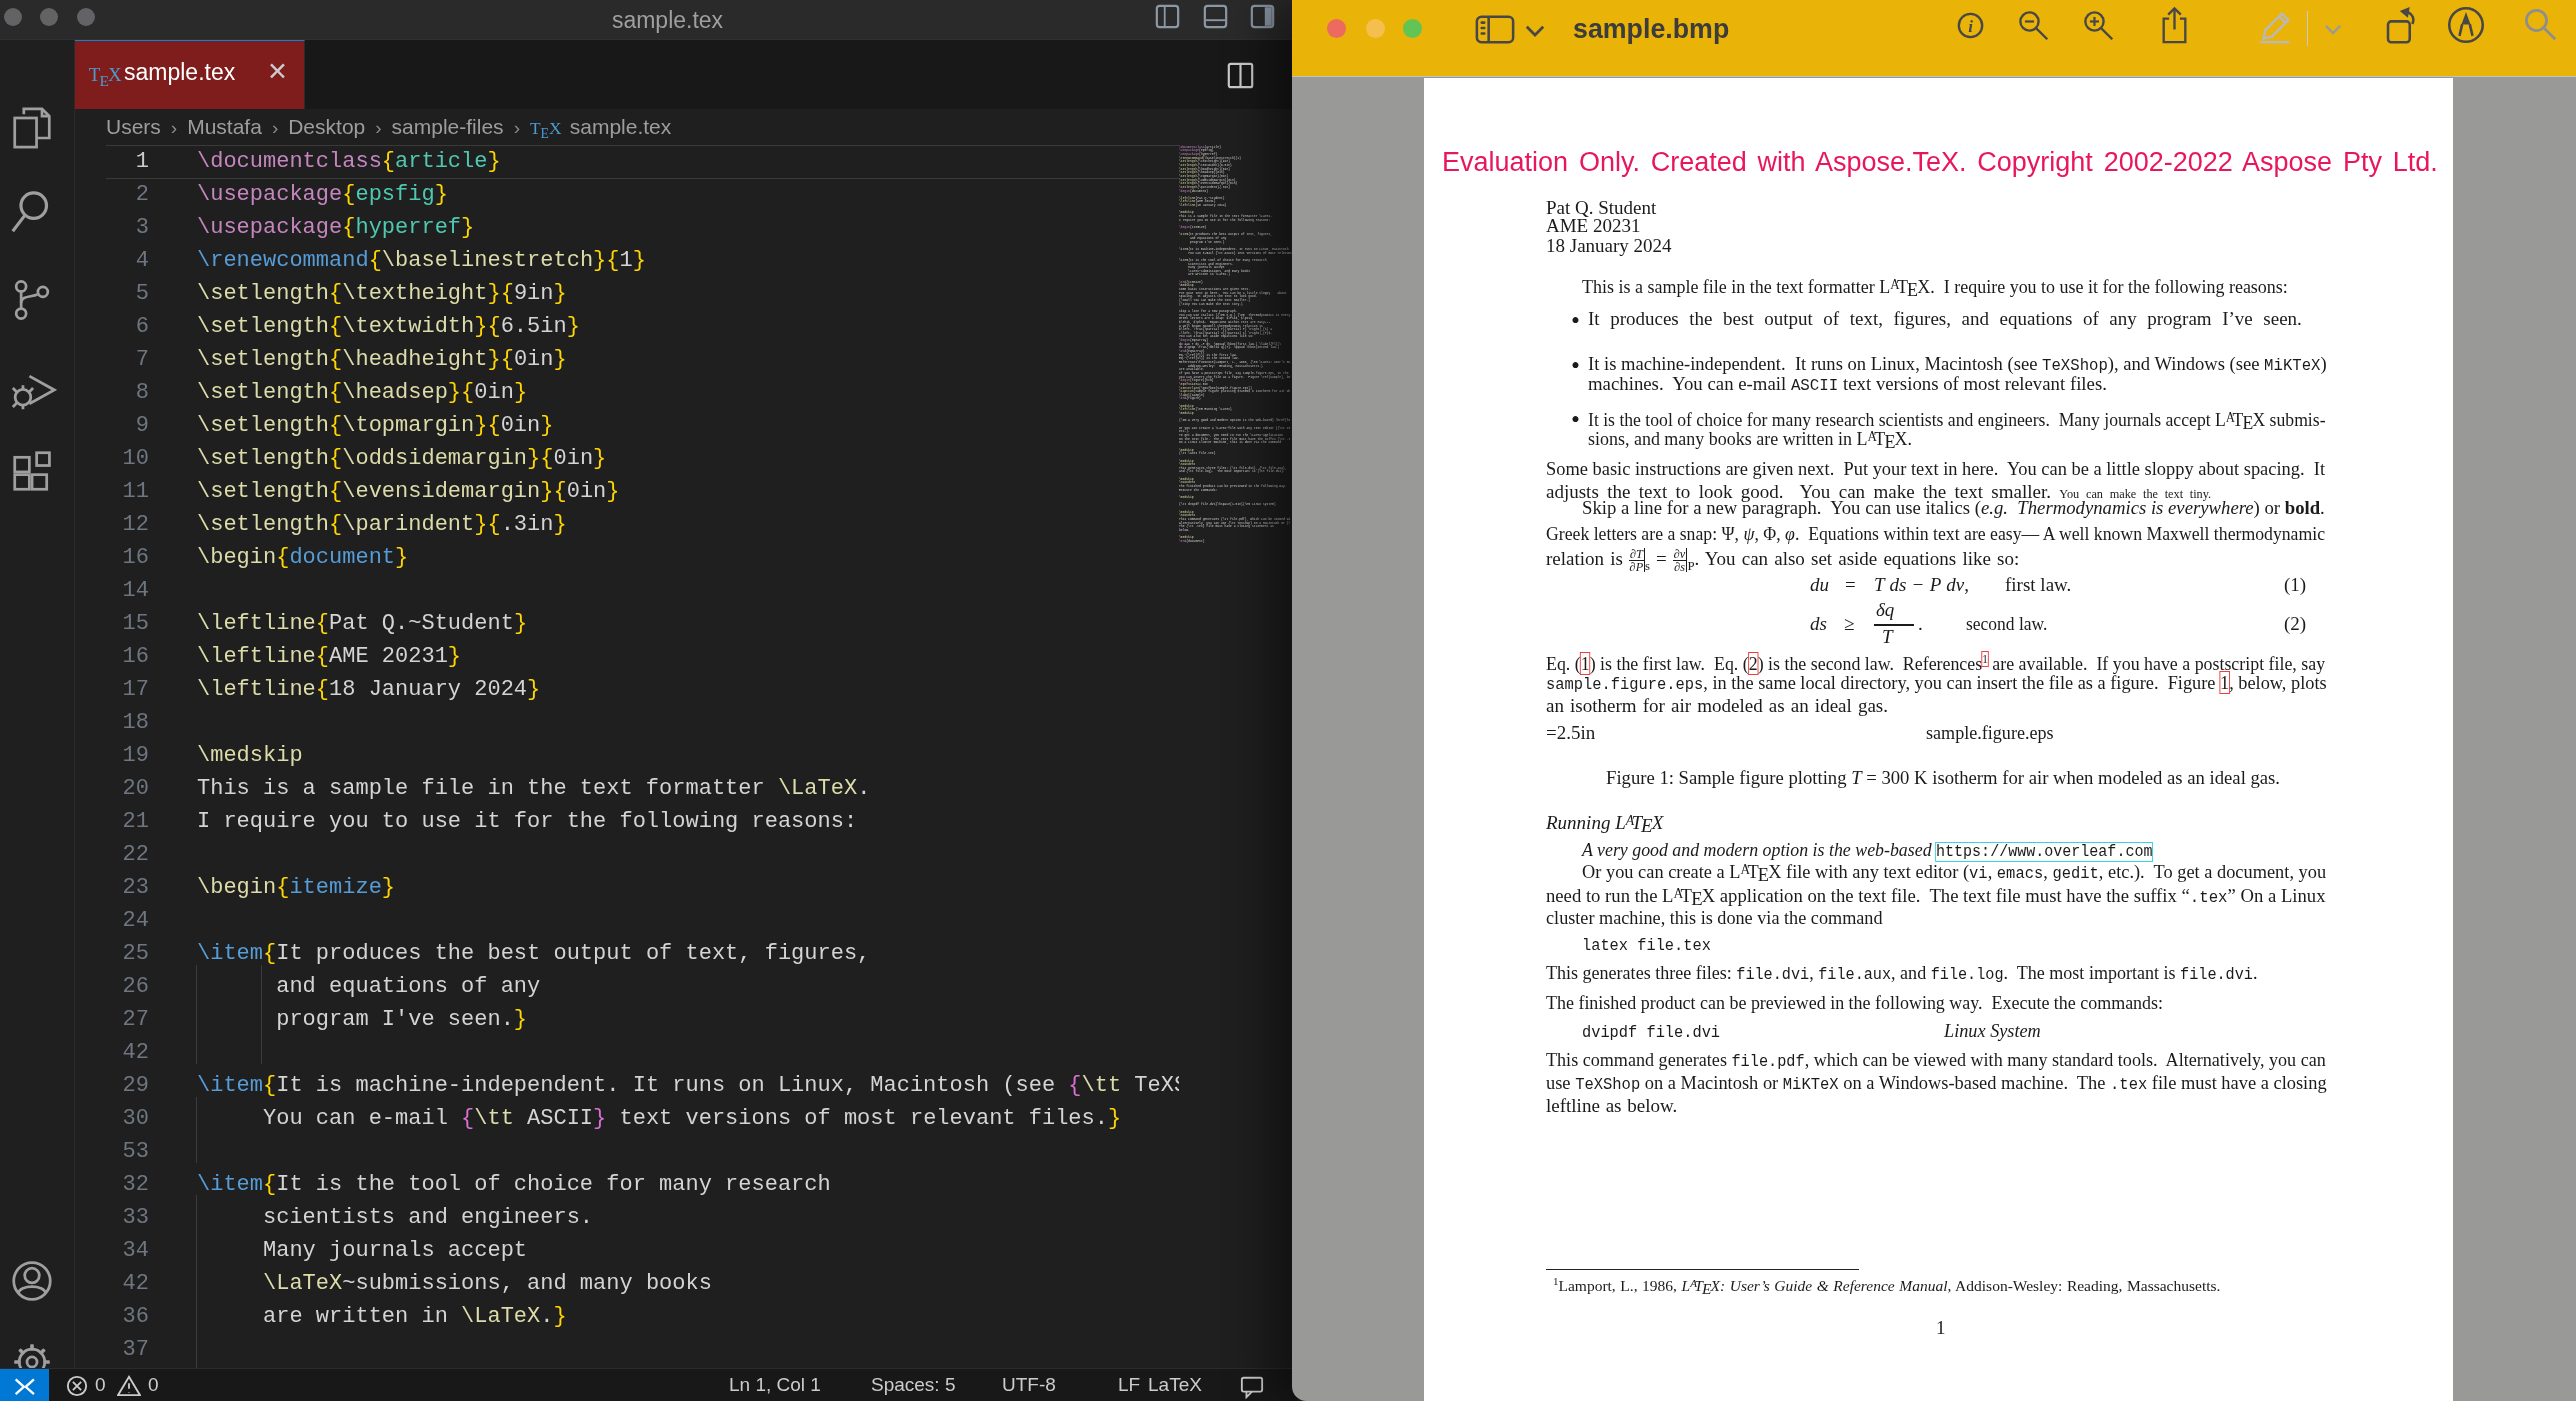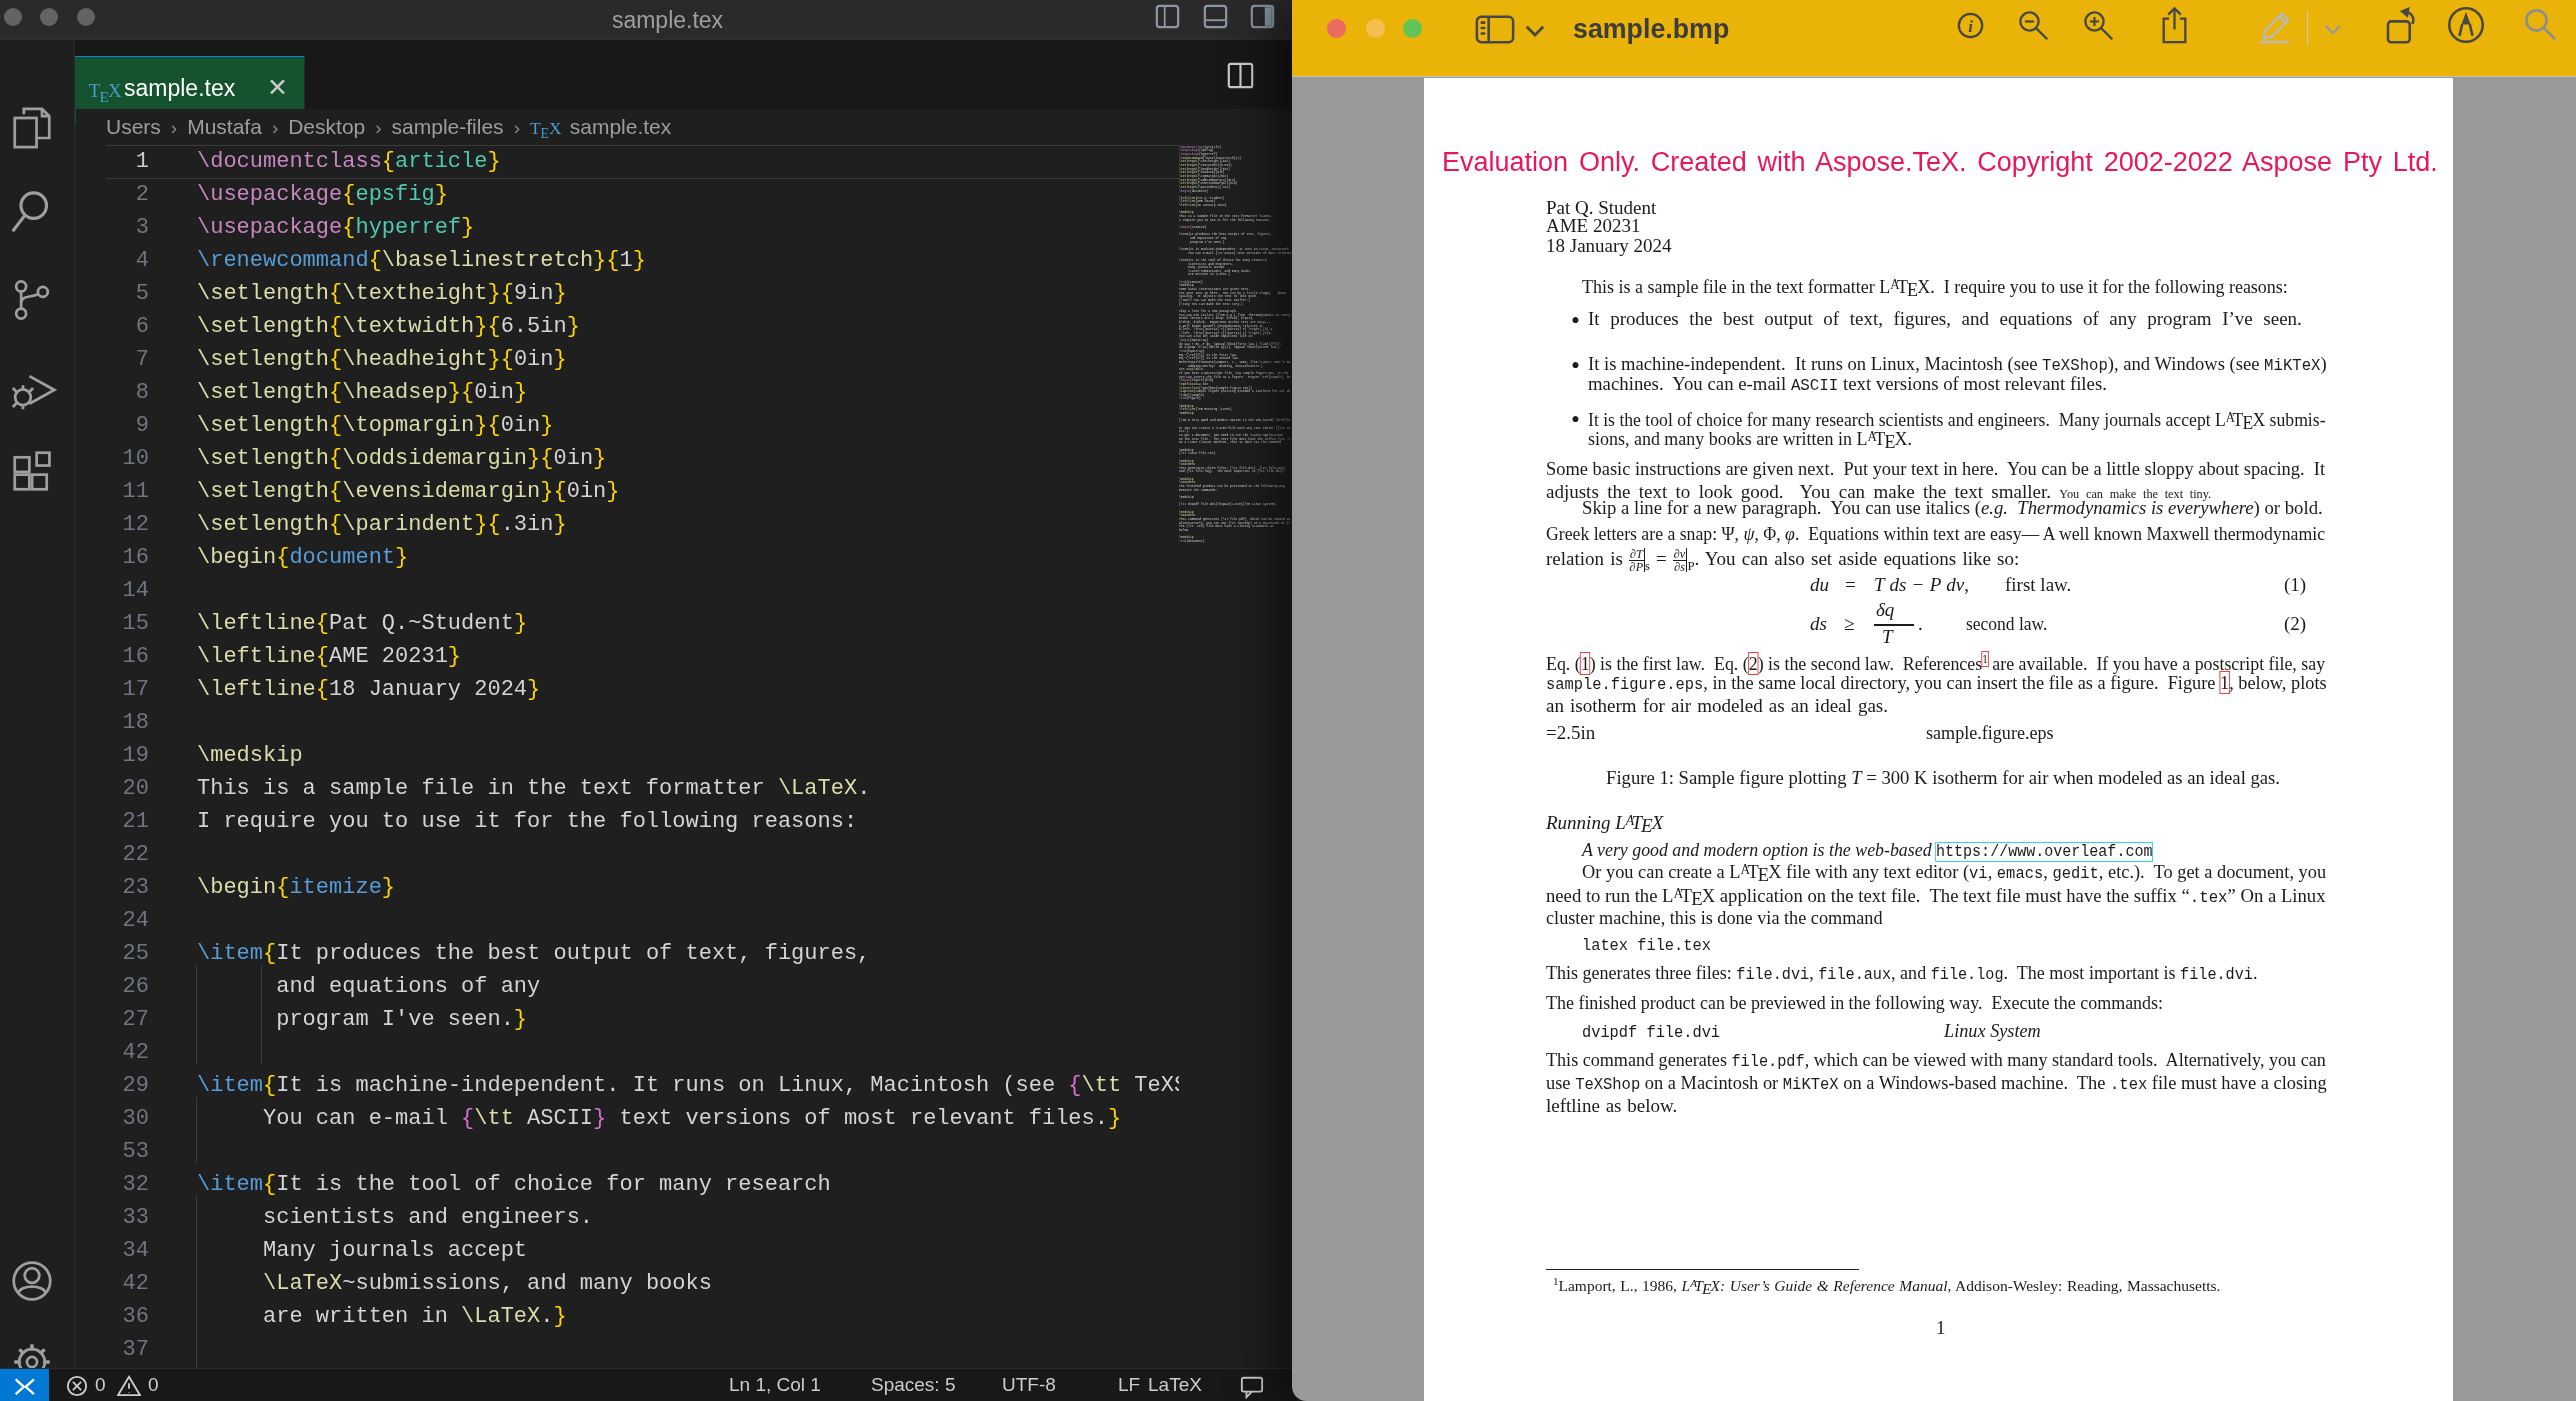--- a/index.html
+++ b/index.html
@@ -2,21 +2,21 @@
 <html style="font-size:14.6px"><head><meta charset="utf-8">
 <style>
 html,body{margin:0;padding:0;width:2576px;height:1401px;overflow:hidden;background:#1f1f1f;}
 *{box-sizing:border-box;}
 .abs{position:absolute;}
 #vscode{position:absolute;left:0;top:0;width:1297px;height:1401px;background:#1f1f1f;font-family:"Liberation Sans",sans-serif;}
 #titlebar{position:absolute;left:0;top:0;width:100%;height:40px;background:#2a2a2b;border-bottom:0.9px solid #303031;}
 .tl{position:absolute;top:8.2px;width:18px;height:18px;border-radius:50%;background:#636366;}
 #vtitle{position:absolute;top:0;left:512px;width:311px;height:40px;line-height:40px;text-align:center;color:#9f9f9f;font-size:23px;}
 #tabbar{position:absolute;left:75px;top:40px;width:1222px;height:69px;background:#181818;}
-#tab1{position:absolute;left:0;top:16px;width:230px;height:69px;background:#14532d;border-top:1.8px solid #0c82d8;border-right:0.9px solid #2b2b2b;}
+#tab1{position:absolute;left:0;top:0;width:230px;height:69px;background:#7f1d1d;border-top:1.8px solid #0c82d8;border-right:0.9px solid #2b2b2b;}
 #tab1 .lbl{position:absolute;left:49px;top:18px;font-size:23px;color:#ffffff;}
 #tab1 .cx{position:absolute;left:192px;top:16.4px;font-size:25px;color:#cccccc;}
 #activitybar{position:absolute;left:0;top:40px;width:75px;height:1328px;background:#1f1f1f;border-right:0.9px solid #2b2b2b;}
 #breadcrumb{position:absolute;left:76px;top:109px;width:1221px;height:37px;background:#1f1f1f;color:#9d9d9d;font-size:21px;line-height:35px;white-space:nowrap;}
 #breadcrumb .sep{color:#8a8a8a;padding:0 10px;font-size:19px;}
 #editor{position:absolute;left:76px;top:145px;width:1221px;height:1223px;background:#1f1f1f;}
 #codewrap{position:absolute;left:0;top:0;width:1103px;height:1223px;overflow:hidden;}
 #gutter{position:absolute;left:0;top:0;width:73px;text-align:right;color:#6e7681;font-family:"Liberation Mono",monospace;font-size:22px;line-height:33px;}
 #gutter .cur{color:#cccccc;}
 #codepre{position:absolute;left:121px;top:0;margin:0;font-family:"Liberation Mono",monospace;font-size:22px;line-height:33px;color:#d4d4d4;white-space:pre;}
@@ -35,21 +35,21 @@
 #remote{position:absolute;left:0;top:0;width:49px;height:33px;background:#0078d4;}
 #preview{position:absolute;left:1292px;top:0;width:1284px;height:1401px;background:#999998;border-bottom-left-radius:14.6px;box-shadow:-23px 0 46px rgba(0,0,0,0.45);overflow:hidden;font-family:"Liberation Sans",sans-serif;}
 #ptitle{position:absolute;left:0;top:0;width:100%;height:77px;background:#eab308;border-bottom:0.9px solid #c2c2c1;}
 .ptl{position:absolute;top:19px;width:19px;height:19px;border-radius:50%;}
 #ptname{position:absolute;left:281px;top:12.8px;font-size:28px;font-weight:bold;color:#3c3c3c;}
 #page{position:absolute;left:132px;top:78px;width:1029px;height:1324px;background:#ffffff;}
 .dl{position:absolute;white-space:pre;font-family:"Liberation Serif",serif;font-size:19px;line-height:19px;color:#1b1b1b;transform-origin:0 50%;}
 .fn{font-size:15.5px;line-height:15.5px;}
 .mono{font-family:"Liberation Mono",monospace;font-size:16px;}
 .it{font-style:italic;}
-.bf{font-weight:normal;}
+.bf{font-weight:bold;}
 .rbox{outline:1.4px solid #ef3e3e;}
 .cybox{outline:1.4px solid #35d3e8;}
 sub{font-size:12.8px;}
 .ifr{display:inline-block;vertical-align:-6.4px;text-align:center;font-size:12.3px;line-height:12px;}
 .ifn{display:block;border-bottom:1.2px solid #1b1b1b;padding:0 0.9px;}
 .ifd{display:block;}
 .vb{display:inline-block;width:1.2px;height:24px;background:#1b1b1b;vertical-align:-7.3px;}
 </style></head>
 <body>
 <div id="vscode">

